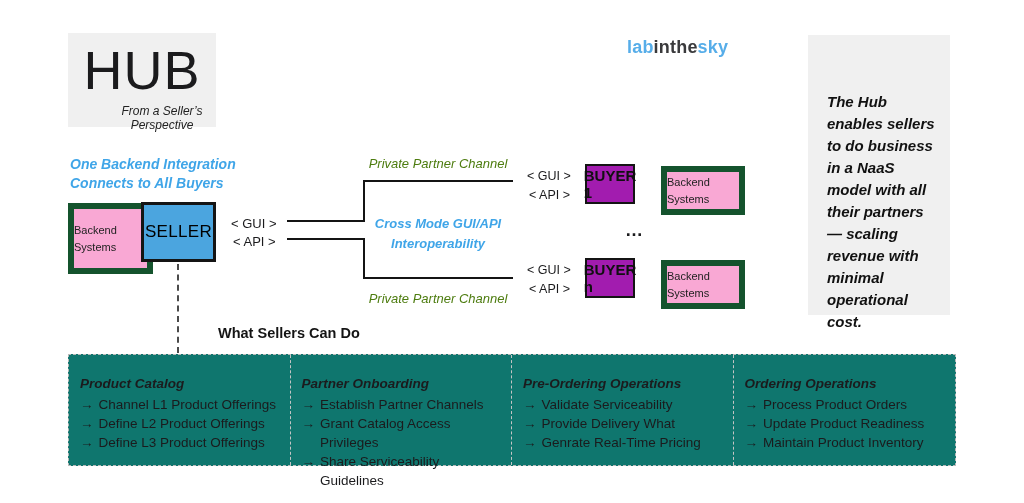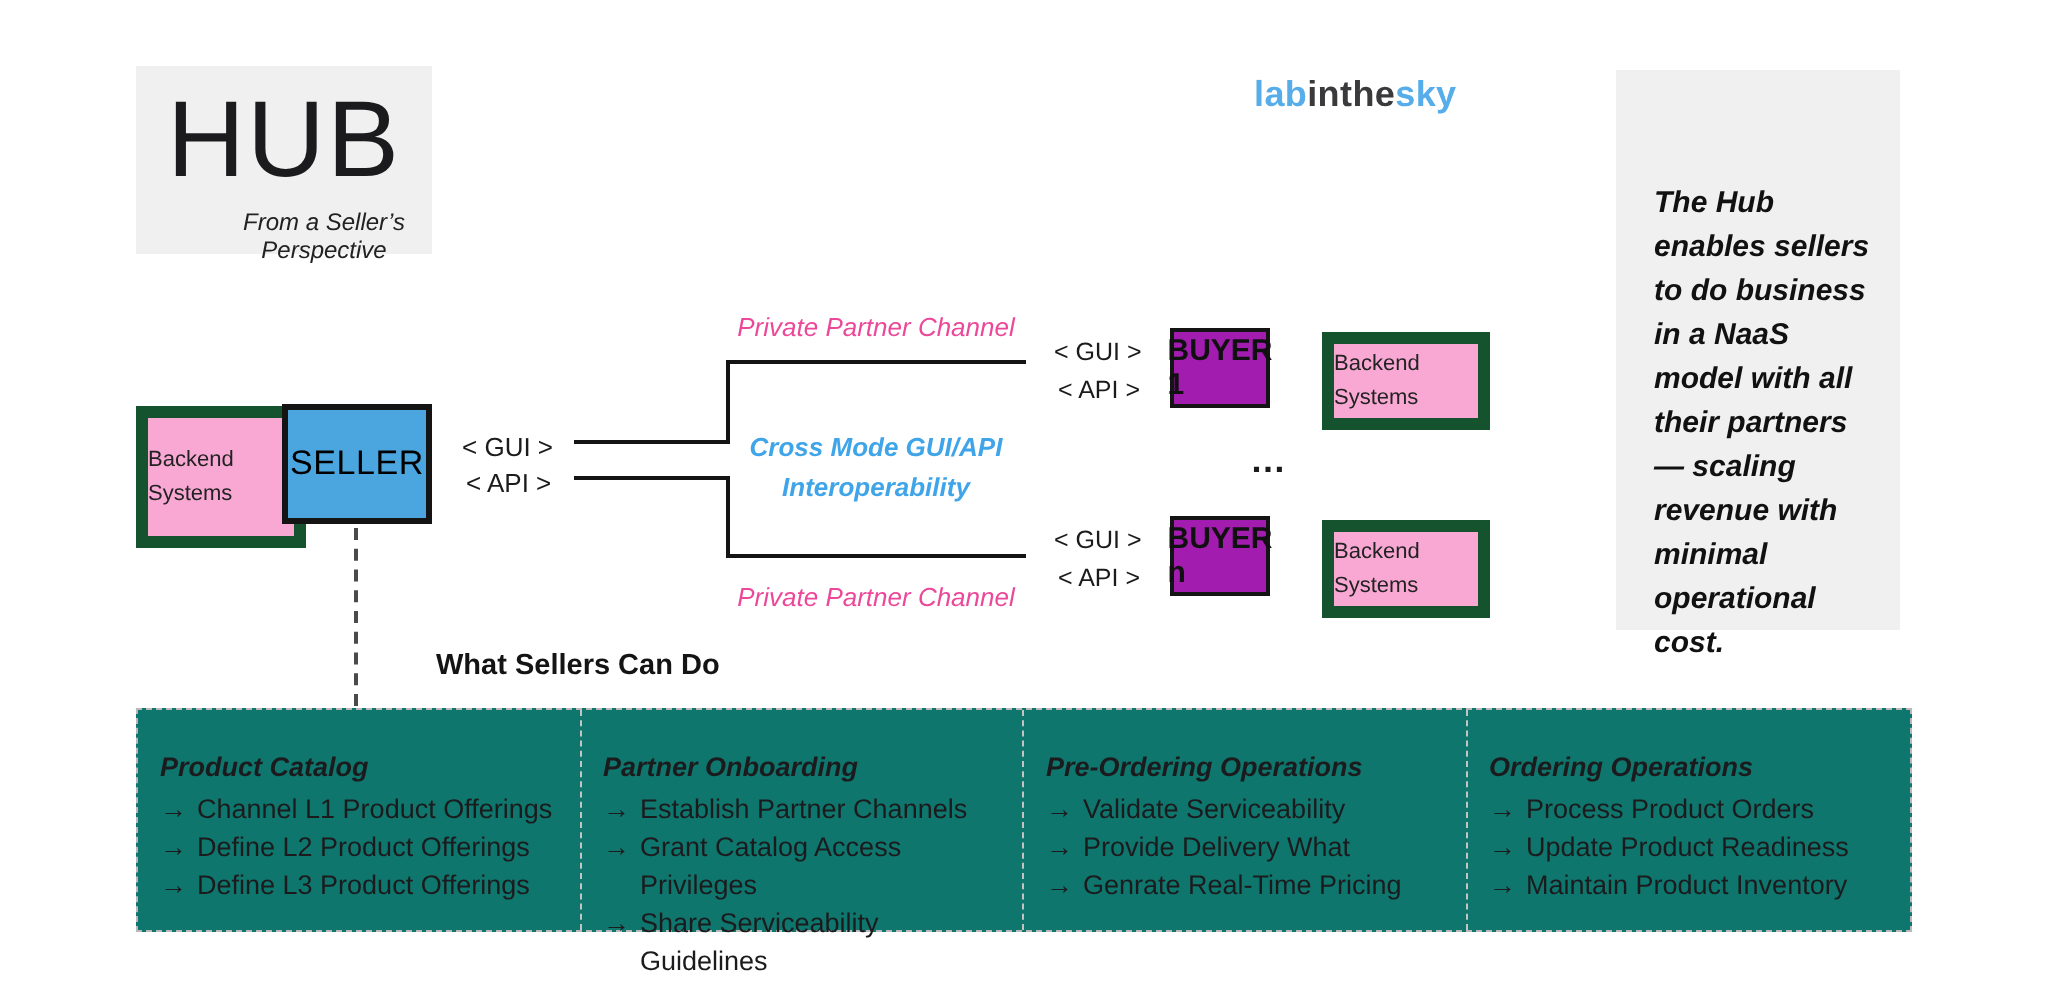--- a/index.html
+++ b/index.html
@@ -21,21 +21,21 @@
   
   .blue-cap{left:70px;top:155px;width:188px;font-size:14px;font-style:italic;font-weight:600;line-height:1.38;color:#3fa5e8;}
   .cross-mode{left:358px;top:214px;width:160px;text-align:center;font-size:13px;font-style:italic;font-weight:600;line-height:1.55;color:#3fa5e8;}
   
   .backend-box{width:73px;background:#f9a8d4;border:6px solid #14532d;display:flex;align-items:center;justify-content:center;text-align:left;font-size:11px;line-height:1.5;color:#222;}
   .seller-box{left:141px;top:202px;width:75px;height:60px;background:#4ba5df;border:3px solid #141414;box-sizing:border-box;display:flex;align-items:center;justify-content:center;font-size:17px;font-weight:400;color:#000000;letter-spacing:.3px;}
   .buyer-box{width:50px;height:40px;background:#a21caf;border:2.5px solid #141414;box-sizing:border-box;display:flex;align-items:center;justify-content:center;font-size:15px;font-weight:700;color:#101010;}
   
   .mode-label{font-size:13px;color:#1b1b1d;}
   .mode-label-sm{font-size:12.5px;color:#1b1b1d;}
-  .ppc{width:150px;text-align:center;font-size:13px;font-style:italic;color:#ec4899;}
+  .ppc{width:150px;text-align:center;font-size:13px;font-style:italic;color:#4d7c0f;}
   .ellipsis{left:608px;top:220px;width:54px;text-align:center;font-size:18px;font-weight:700;letter-spacing:2px;color:#1b1b1d;}
   .wscd{left:218px;top:325px;font-size:14.5px;font-weight:700;color:#141414;}
   
   .hline,.vline{position:absolute;background:#141414;}
   .dash-v{position:absolute;border-left:2px dashed #4a4a4a;width:0;}
   
   .bottom-panel{left:68px;top:354px;width:888px;height:112px;border:1.5px dashed #b9b9b9;box-sizing:border-box;display:flex;background:#0f766e;}
   .bp-col{width:25%;box-sizing:border-box;padding:21px 6px 0 11px;}
   .bp-col.sep{border-right:1.5px dashed #c4c4c4;}
   .bp-title{font-size:13.5px;font-style:italic;font-weight:600;color:#1b1b1d;margin-bottom:4px;}
@@ -53,20 +53,21 @@
   </div>
 
   <div class="abs note-box">
     <div class="note-text">The Hub enables sellers to do business in a NaaS model with all their partners — scaling revenue with minimal operational cost.</div>
   </div>
 
   <div class="abs logo">
     <span class="blue">lab</span><span class="dark">inthe</span><span class="blue">sky</span>
   </div>
 
+  <div class="abs blue-cap">One Backend Integration Connects to All Buyers</div>
 
   <div class="abs backend-box" style="left:68px;top:203px;height:59px;">Backend Systems</div>
   <div class="abs seller-box">SELLER</div>
 
   <div class="abs mode-label" style="left:231px;top:216px;">&lt; GUI &gt;</div>
   <div class="abs mode-label" style="left:233px;top:234px;">&lt; API &gt;</div>
 
   <div class="hline" style="left:287px;top:220px;width:78px;height:2px;"></div>
   <div class="vline" style="left:363px;top:180px;width:2px;height:42px;"></div>
   <div class="hline" style="left:363px;top:180px;width:150px;height:2px;"></div>

